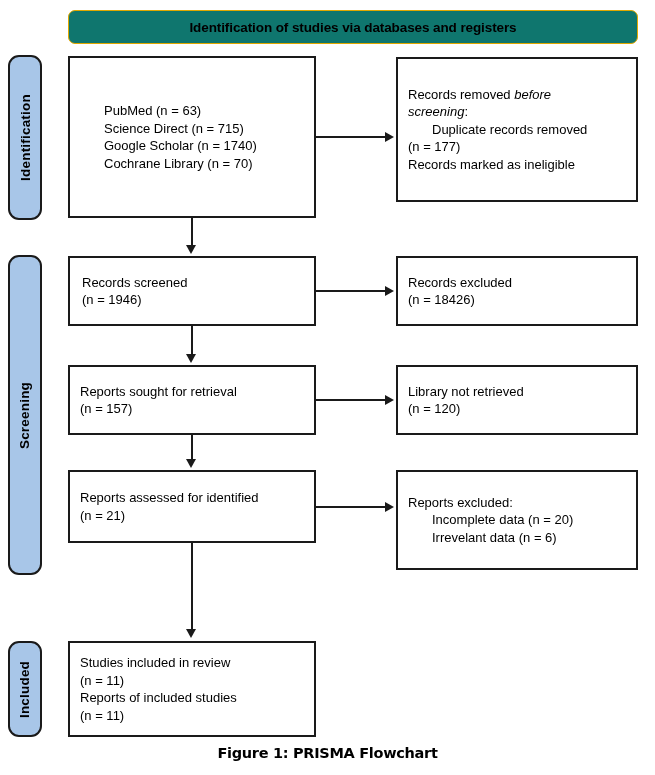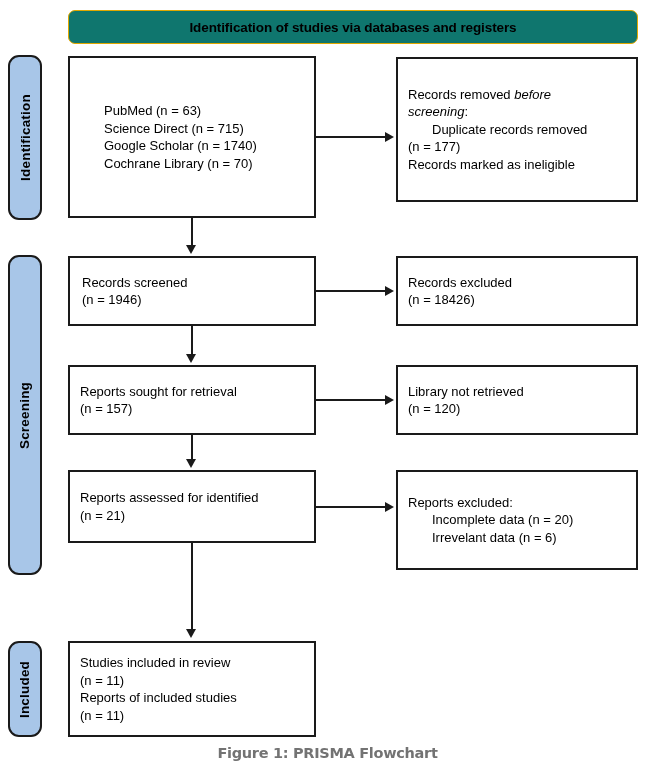--- a/index.html
+++ b/index.html
@@ -139,21 +139,21 @@
   .caption {
     position: absolute;
     left: 0;
     top: 745px;
     width: 655px;
     text-align: center;
     font-family: "DejaVu Sans", sans-serif;
     font-weight: bold;
     font-size: 14.5px;
     letter-spacing: -0.3px;
-    color: #737373;
+    color: #000000;
   }
 </style>
 </head>
 <body>
 
 <div id="flow">
 
   <div class="banner">
     <span>Identification of studies via databases and registers</span>
   </div>

